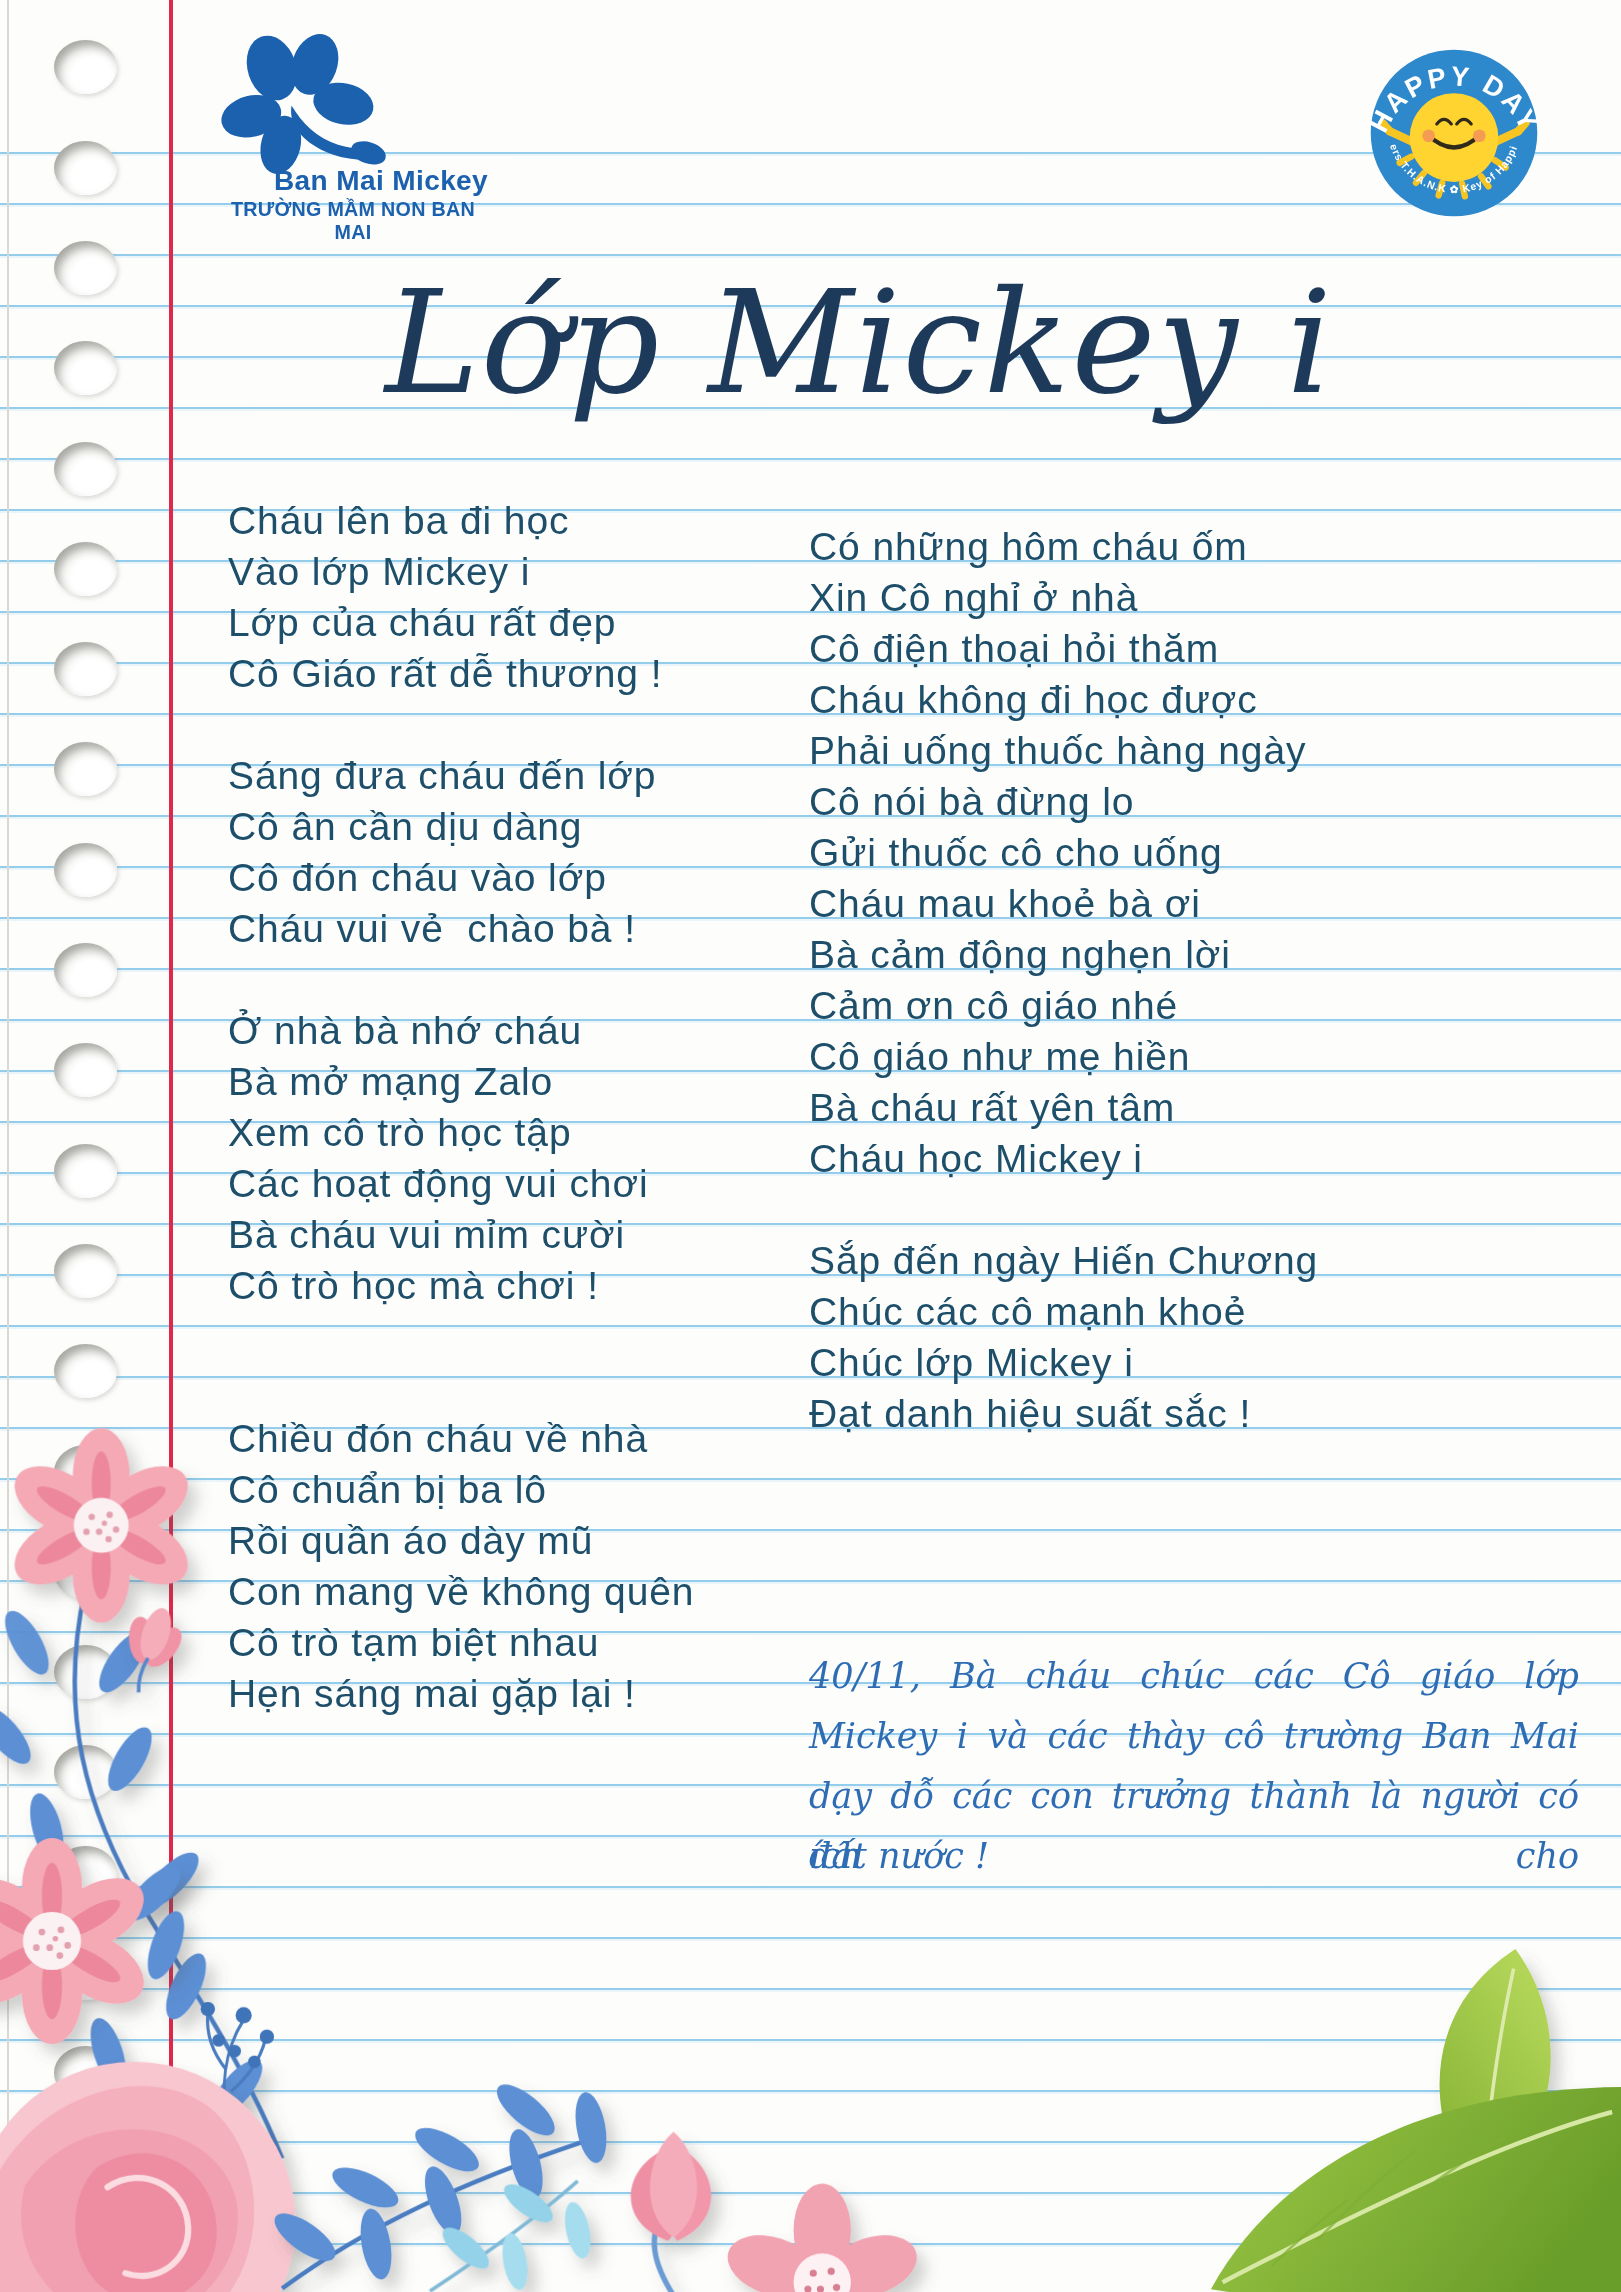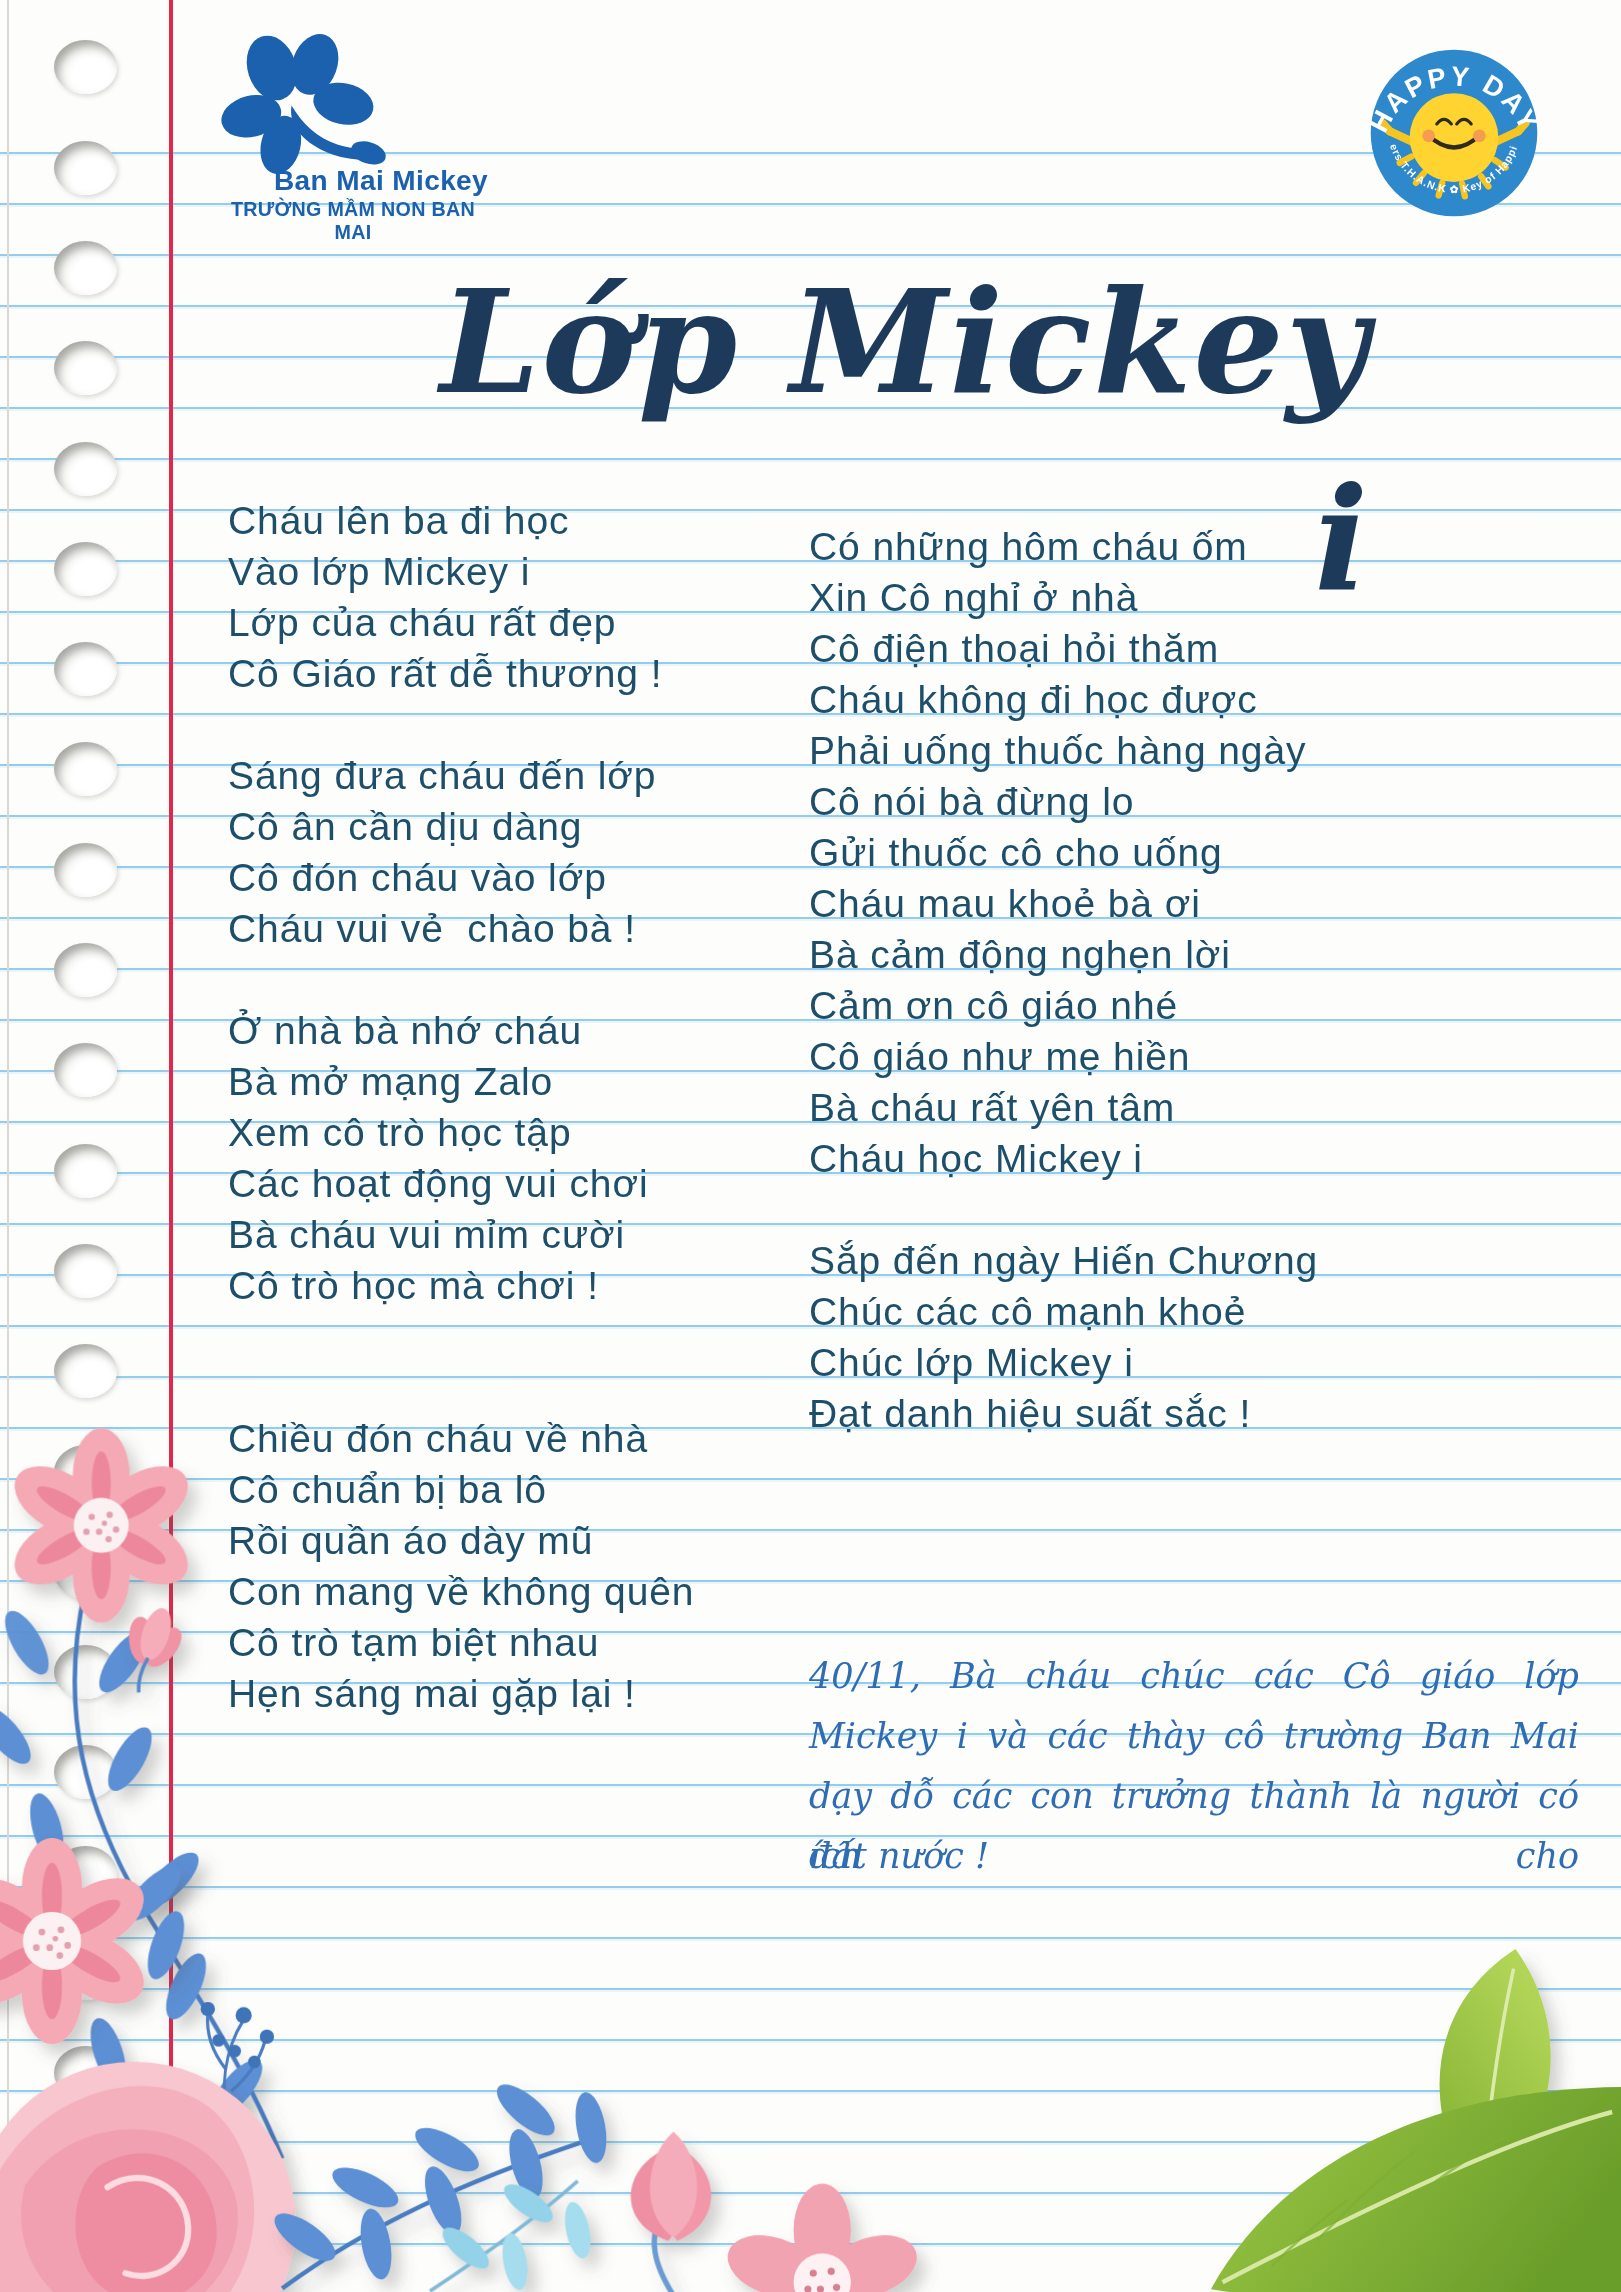--- a/index.html
+++ b/index.html
@@ -31,25 +31,24 @@
     position:absolute;left:251px;top:165px;width:260px;text-align:center;
     font-size:28px;font-weight:bold;color:var(--logo-blue,#1b61ae);letter-spacing:0.4px;
   }
   .school-sub{
     position:absolute;left:218px;top:198px;width:270px;text-align:center;
     font-size:19.7px;font-weight:bold;color:var(--logo-blue,#1b61ae);letter-spacing:0.3px;
   }
   .badge-svg{position:absolute;left:1368px;top:47px;}
   
   .page-title{
-    position:absolute;left:385px;top:244px;width:985px;text-align:right;
+    position:absolute;left:385px;top:244px;width:985px;text-align:left;
     font-family:"DejaVu Serif", serif;font-style:italic;
     font-size:142px;line-height:197px;color:var(--title-color,#1e3a5a);
     letter-spacing:1.8px;
-    font-weight:bold;
   }
   
   .poem-col{
     position:absolute;top:495px;
     font-size:39px;line-height:51px;letter-spacing:0.9px;
     color:var(--poem-color,#1d4e6a);
     white-space:pre;
   }
   .poem-col.left{left:228px;width:578px;}
   .poem-col.right{left:809px;width:618px;margin-top:26px;}

